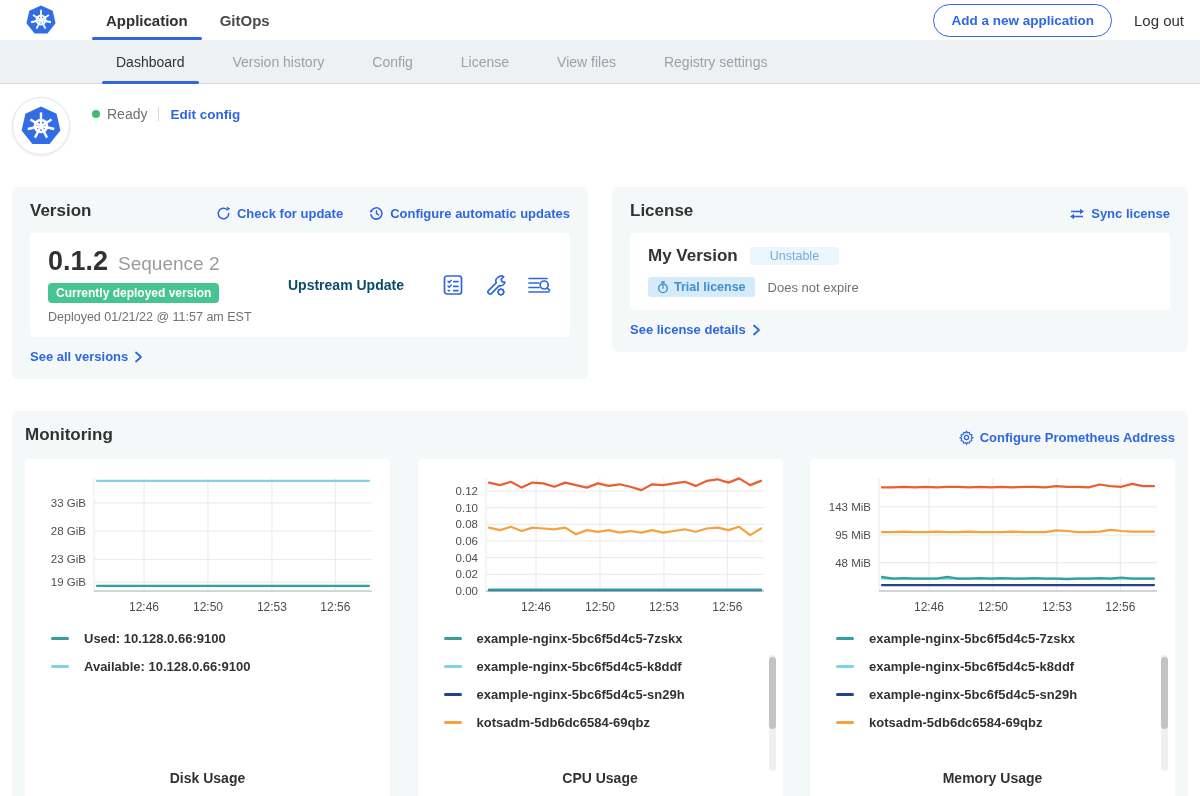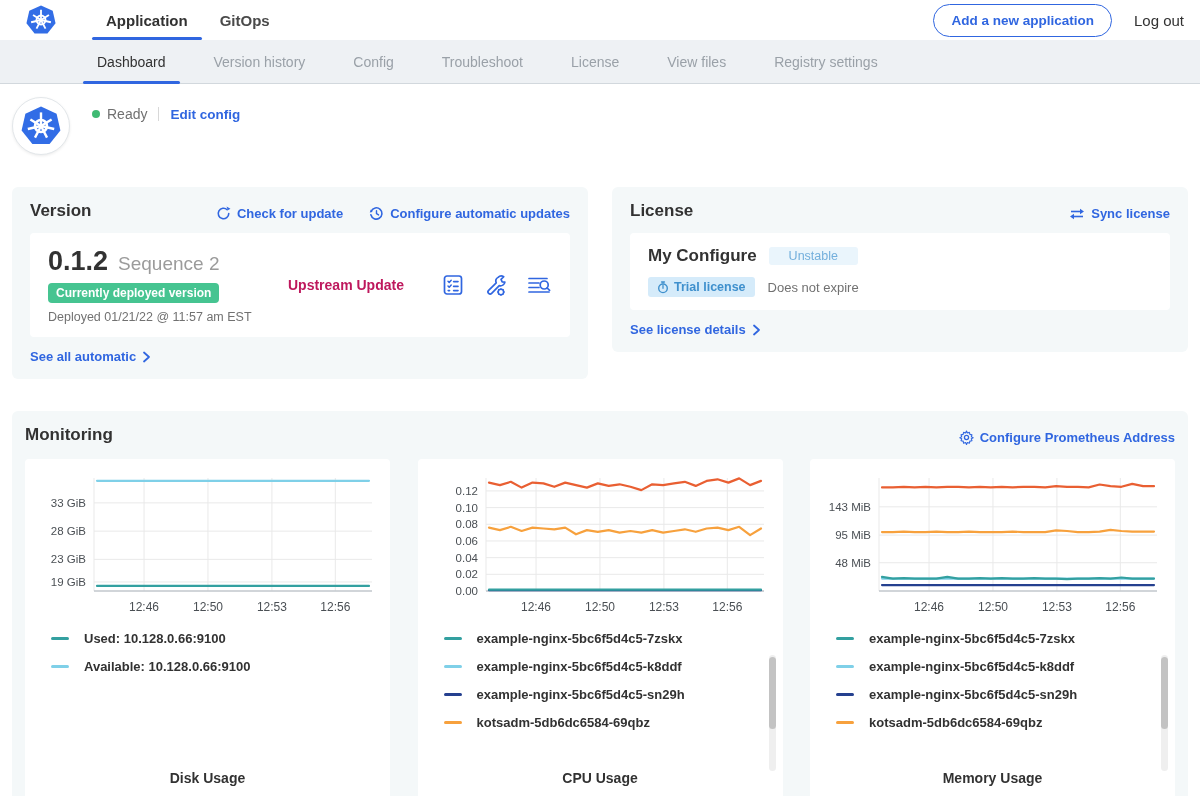--- a/index.html
+++ b/index.html
@@ -17,21 +17,21 @@
   .brand{width:30px;height:30px;margin-left:10px;margin-right:34px;}
   .topnav-tabs{display:flex;height:40px;}
   .topnav-tab{position:relative;display:flex;align-items:center;padding:0 16px;font-size:15px;font-weight:700;color:#4a4a4a;cursor:pointer;}
   .topnav-tab.active{color:var(--dark);}
   .topnav-tab.active::after{content:"";position:absolute;left:2px;right:2px;bottom:0;height:3px;background:var(--accent);border-radius:2px;}
   .topnav-right{margin-left:auto;display:flex;align-items:center;gap:22px;}
   .pill-btn{border:1px solid var(--accent);color:var(--accent);background:#fff;border-radius:17px;
     font-size:13.5px;font-weight:700;padding:8px 17px;font-family:inherit;cursor:pointer;}
   .logout{font-size:15px;color:var(--dark);cursor:pointer;}
   
-  .subnav{height:44px;background:#eef1f4;border-bottom:1px solid #d2d8dd;display:flex;padding-left:73px;}
+  .subnav{height:44px;background:#eef1f4;border-bottom:1px solid #d2d8dd;display:flex;padding-left:92px;}
   .subnav-tab{position:relative;display:flex;align-items:center;padding:0 24px;font-size:14px;color:#9aa1a8;cursor:pointer;}
   .subnav-tab.active{color:var(--dark);font-weight:500;}
   .subnav-tab.active::after{content:"";position:absolute;left:10px;right:10px;bottom:-1px;height:3px;background:var(--accent);border-radius:2px;}
   
   .app-header{display:flex;align-items:flex-start;padding:13px 0 0 12px;height:94px;background:#fff;}
   .avatar{width:58px;height:58px;border-radius:50%;background:#fff;border:1px solid #e3e7ea;
     box-shadow:0 1px 3px rgba(0,0,0,.08);display:flex;align-items:center;justify-content:center;}
   .app-header-text{margin-left:22px;padding-top:2px;}
   .page-title{font-size:30px;font-weight:700;color:var(--dark);letter-spacing:.2px;}
   .status-row{display:flex;align-items:center;margin-top:7px;}
@@ -48,21 +48,21 @@
   .card-links{margin-left:auto;display:flex;gap:26px;align-items:center;}
   .inner{background:#fff;border-radius:4px;margin-top:12px;padding:13px 18px;}
   .version-inner{display:flex;align-items:center;min-height:92px;}
   .ver-left{min-width:232px;}
   .ver-row{display:flex;align-items:baseline;}
   .ver-num{font-size:27px;font-weight:800;color:var(--dark);}
   .seq{font-size:19px;color:var(--gray);margin-left:10px;}
   .green-badge{display:inline-block;background:#46c491;color:#fff;font-size:12px;font-weight:700;
     padding:3px 8px;border-radius:4px;margin-top:6px;}
   .deployed{font-size:12.5px;color:var(--midgray);margin-top:7px;}
-  .upstream{font-size:14px;font-weight:600;color:#be185d;margin-left:8px;}
+  .upstream{font-size:14px;font-weight:600;color:#0c4a6e;margin-left:8px;}
   .ver-icons{margin-left:auto;display:flex;gap:18px;align-items:center;}
   .see-link{margin-top:12px;display:inline-flex;}
   
   .lic-row1{display:flex;align-items:center;}
   .customer{font-size:17px;font-weight:700;color:var(--dark);}
   .chan-badge{margin-left:12px;background:#eaf5fc;color:#73afdc;font-size:12.5px;padding:2px 20px;border-radius:3px;}
   .lic-row2{display:flex;align-items:center;margin-top:11px;}
   .trial-badge{display:inline-flex;align-items:center;gap:5px;background:#d5ebfa;color:#3f90cd;
     font-size:12.5px;font-weight:700;padding:3px 9px;border-radius:3px;}
   .expire{font-size:13px;color:var(--midgray);margin-left:13px;}
@@ -105,21 +105,20 @@
   <div class="topnav-right">
     <button class="pill-btn">Add a new application</button>
     <span class="logout">Log out</span>
   </div>
 </div>
 
 <div class="subnav">
   <div class="subnav-tab active">Dashboard</div>
   <div class="subnav-tab">Version history</div>
   <div class="subnav-tab">Config</div>
-  <div class="subnav-tab">Troubleshoot</div>
   <div class="subnav-tab">License</div>
   <div class="subnav-tab">View files</div>
   <div class="subnav-tab">Registry settings</div>
 </div>
 
 <div class="app-header">
   <div class="avatar">
     <svg width="40" height="40" viewBox="0 0 20 20">
       <polygon points="10,0.3 17.8,3.9 19.7,12.2 14.3,19 5.7,19 0.3,12.2 2.2,3.9" fill="#326de6"></polygon>
       <circle cx="10" cy="10" r="3" fill="none" stroke="#fff" stroke-width="1.3"></circle>
@@ -206,21 +205,21 @@
             <line x1="3" y1="10" x2="13" y2="10"></line>
             <line x1="3" y1="14.5" x2="13" y2="14.5"></line>
             <line x1="3" y1="19" x2="23" y2="19"></line>
           </g>
           <circle cx="18.2" cy="12" r="4" fill="#fff" stroke="#3066e0" stroke-width="1.7"></circle>
           <line x1="21.2" y1="15" x2="23.6" y2="17.4" stroke="#3066e0" stroke-width="1.7" stroke-linecap="round"></line>
         </svg>
       </div>
     </div>
     <span class="link see-link">
-      <span>See all automatic</span>
+      <span>See all versions</span>
       <svg width="9" height="12" viewBox="0 0 9 12">
         <polyline points="2,1.5 7,6 2,10.5" fill="none" stroke="#3066e0" stroke-width="1.8" stroke-linecap="round" stroke-linejoin="round"></polyline>
       </svg>
     </span>
   </div>
 
   <div class="card" style="min-height:145px;">
     <div class="card-head">
       <h2>License</h2>
       <div class="card-links">
@@ -230,21 +229,21 @@
             <polygon points="11,1.7 15,4.5 11,7.3" fill="#3066e0"></polygon>
             <path d="M14 9.5H4" fill="none" stroke="#3066e0" stroke-width="1.6"></path>
             <polygon points="5,6.7 1,9.5 5,12.3" fill="#3066e0"></polygon>
           </svg>
           <span>Sync license</span>
         </span>
       </div>
     </div>
     <div class="inner">
       <div class="lic-row1">
-        <span class="customer">My Configure</span>
+        <span class="customer">My Version</span>
         <span class="chan-badge">Unstable</span>
       </div>
       <div class="lic-row2">
         <span class="trial-badge">
           <svg width="12" height="13" viewBox="0 0 12 13">
             <circle cx="6" cy="7.3" r="4.3" fill="none" stroke="#3f90cd" stroke-width="1.4"></circle>
             <line x1="6" y1="7.3" x2="6" y2="4.6" stroke="#3f90cd" stroke-width="1.3" stroke-linecap="round"></line>
             <line x1="4.6" y1="1" x2="7.4" y2="1" stroke="#3f90cd" stroke-width="1.4" stroke-linecap="round"></line>
             <line x1="6" y1="1" x2="6" y2="2.6" stroke="#3f90cd" stroke-width="1.3"></line>
           </svg>

